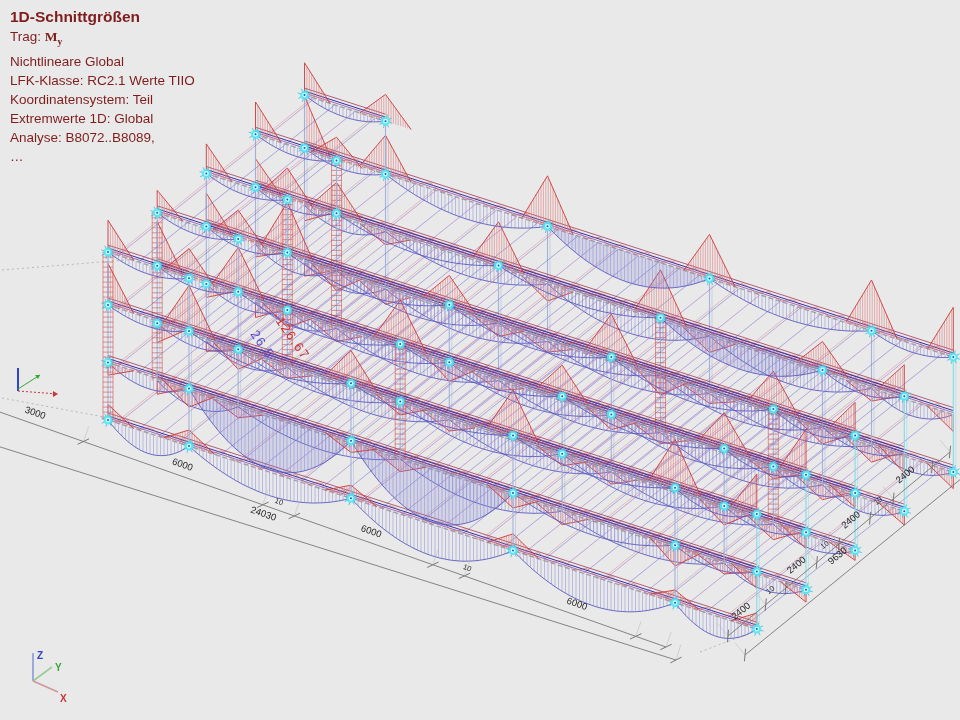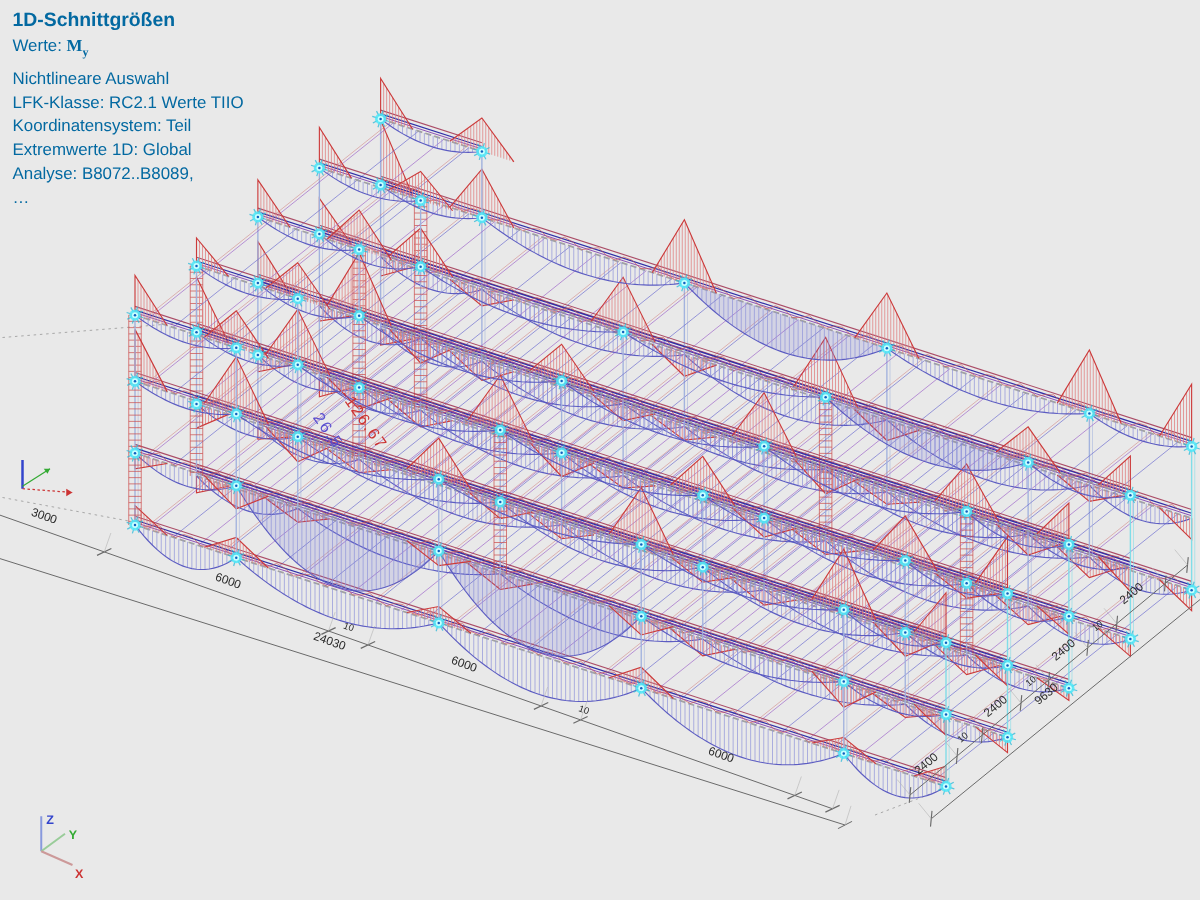--- a/index.html
+++ b/index.html
@@ -1,19 +1,19 @@
 <!DOCTYPE html>
 <html><head>
 <meta charset="utf-8">
 <style>
   html,body{margin:0;padding:0;background:#e9e9e9;}
   .stage{position:relative;width:960px;height:720px;overflow:hidden;background:#e9e9e9;
          font-family:"Liberation Sans",sans-serif;}
   svg{position:absolute;left:0;top:0;}
-  .legend{position:absolute;left:10px;top:6px;color:#0369a1;font-size:13.5px;line-height:19px;}
+  .legend{position:absolute;left:10px;top:6px;color:#7f1d1d;font-size:13.5px;line-height:19px;}
   .legend .t{font-size:15.5px;font-weight:bold;line-height:21px;}
   .legend sub{font-size:9.5px;font-weight:bold;}
   .legend b{font-weight:bold;font-family:Liberation Serif, serif;}
 </style>
 </head>
 <body>
 
 <div class="stage">
   <svg id="scene" width="960" height="720" viewBox="0 0 960 720">
       <g>
@@ -1078,21 +1078,21 @@
           <path d="M33 681 L58 692" stroke="#cc9999" stroke-width="1.6" fill="none"></path>
           <text x="37" y="659" font-size="10" font-weight="bold" fill="#3344cc">Z</text>
           <text x="55" y="671" font-size="10" font-weight="bold" fill="#33aa33">Y</text>
           <text x="60" y="702" font-size="10" font-weight="bold" fill="#cc3333">X</text>
         </g>
       </g>
     </svg>
 
   <div class="legend">
     <div class="t">1D-Schnittgrößen</div>
-    <div><span>Werte: </span><b><span>M</span><sub>y</sub></b></div>
-    <div>Nichtlineare Auswahl</div>
+    <div><span>Trag: </span><b><span>M</span><sub>y</sub></b></div>
+    <div>Nichtlineare Global</div>
     <div>LFK-Klasse: RC2.1 Werte TIIO</div>
     <div>Koordinatensystem: Teil</div>
     <div>Extremwerte 1D: Global</div>
     <div>Analyse: B8072..B8089,</div>
     <div>…</div>
   </div>
 </div>
 
 </body></html>

